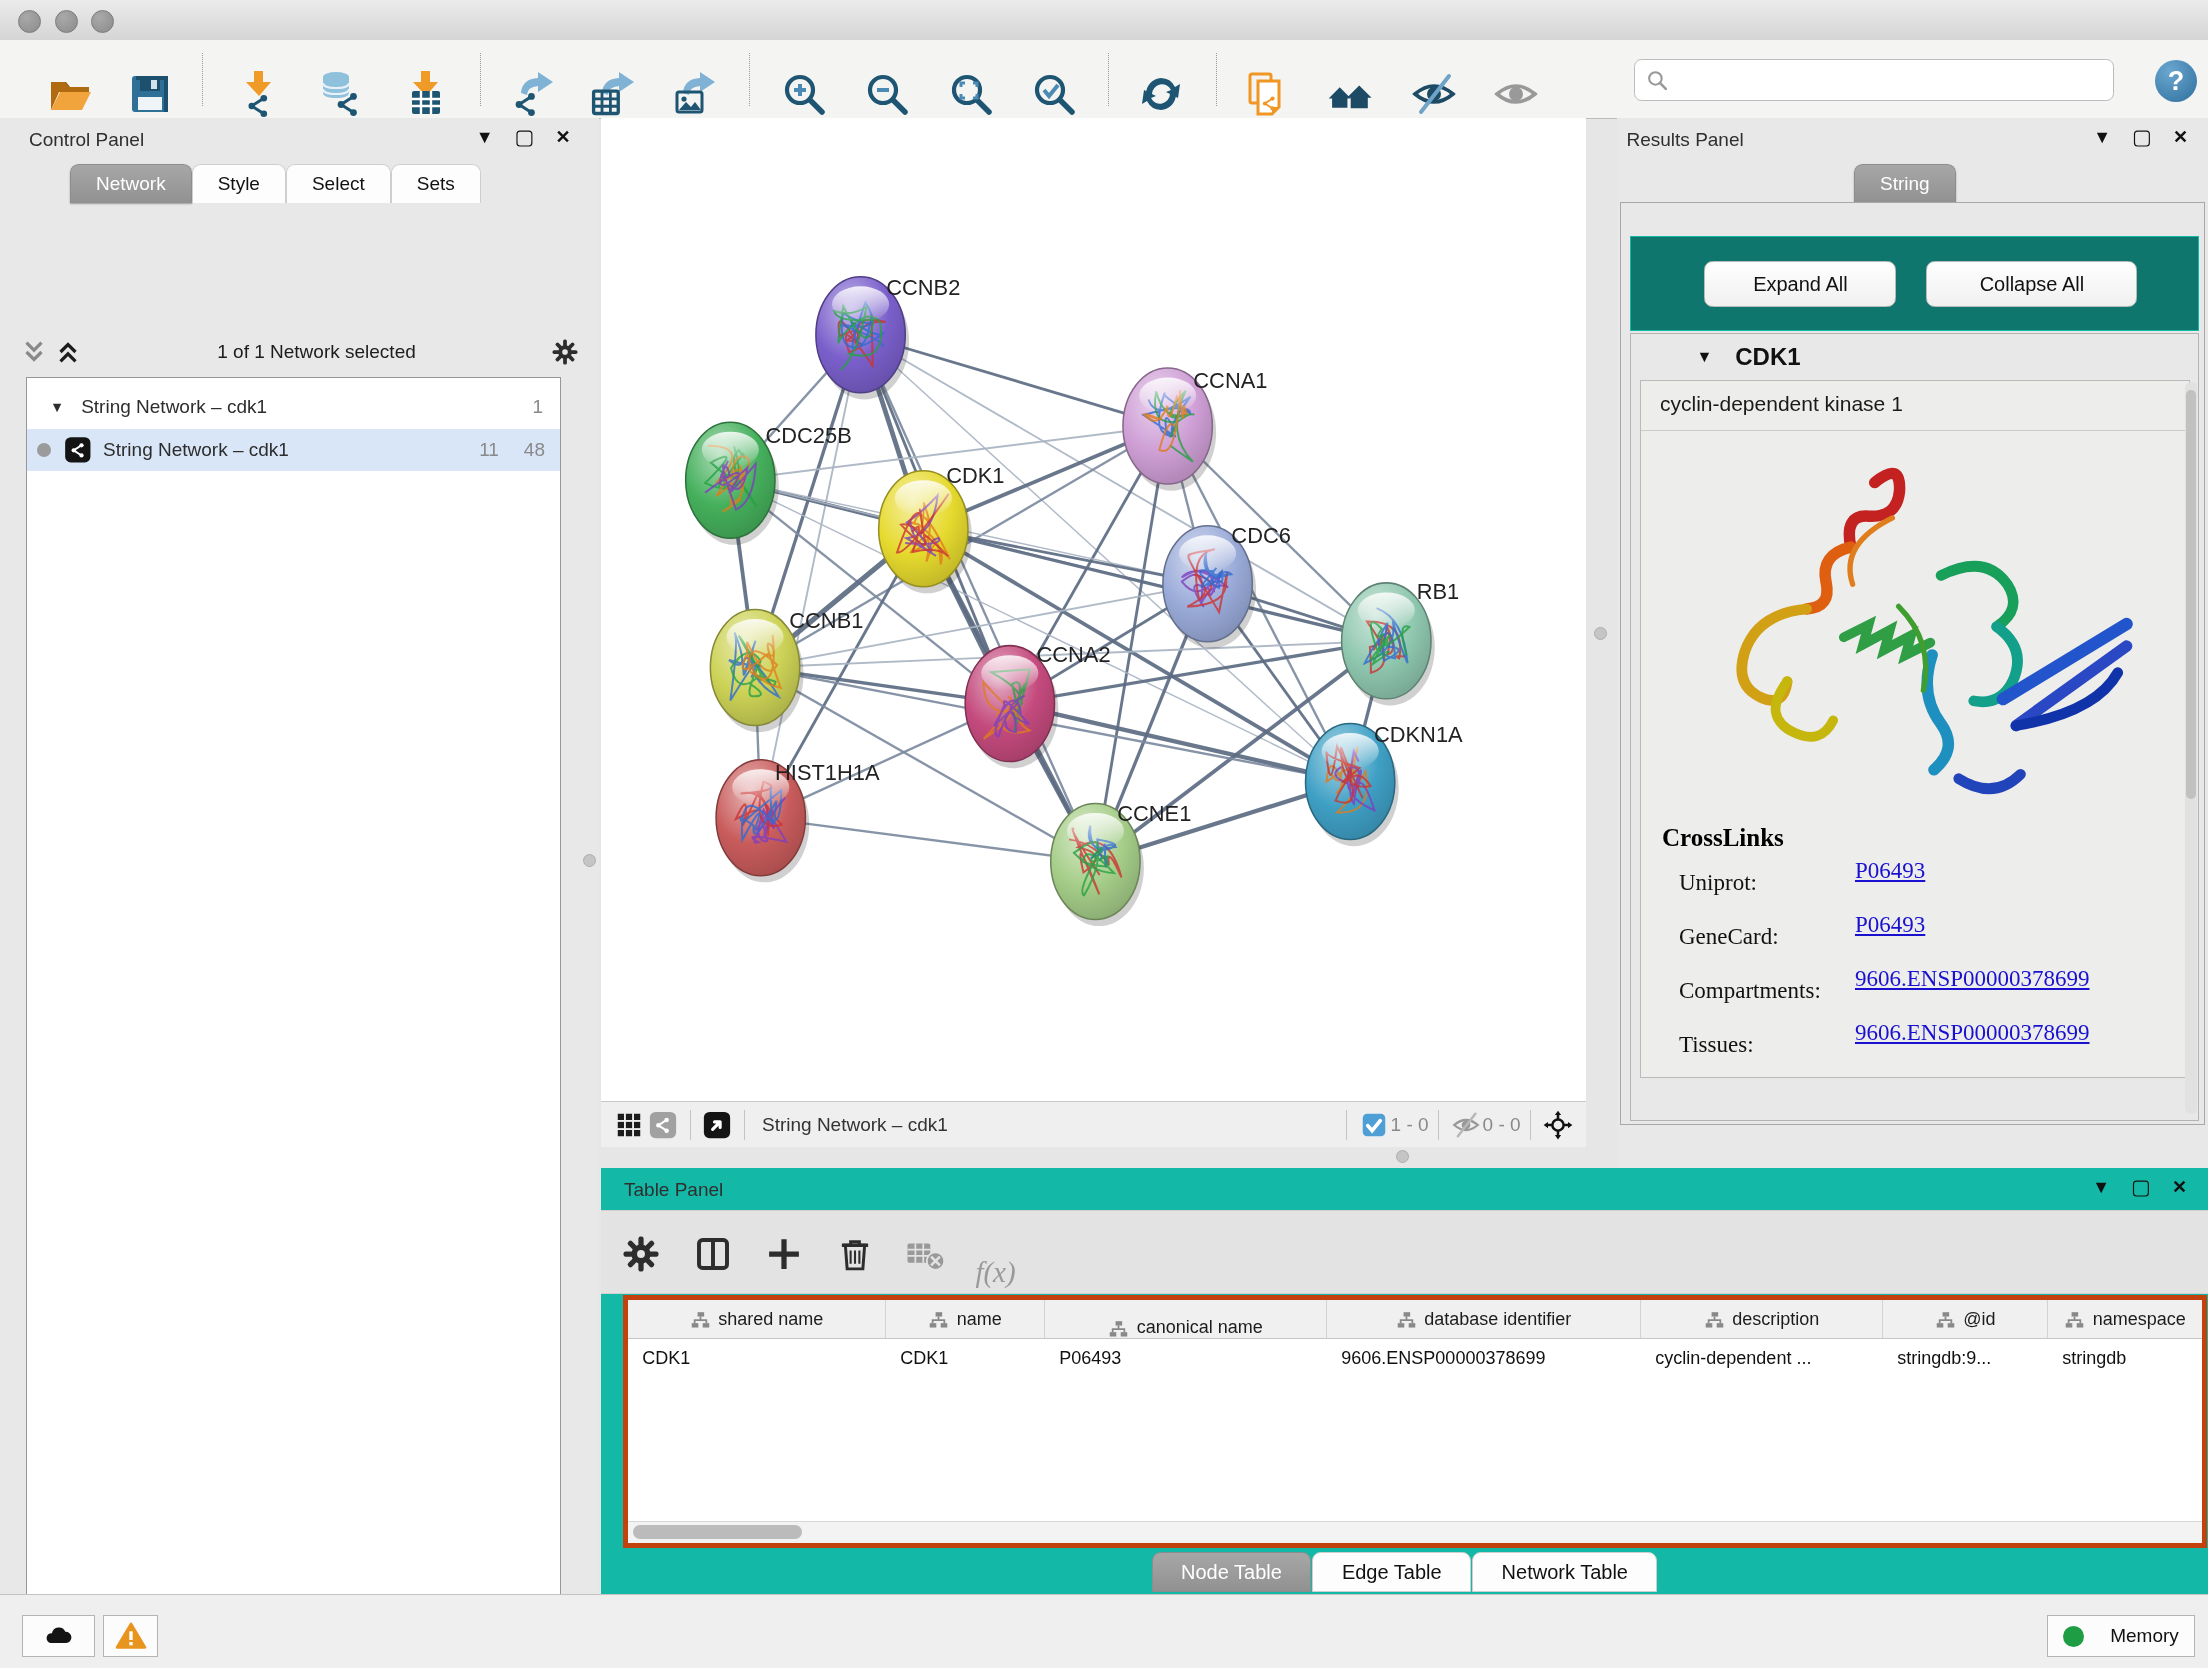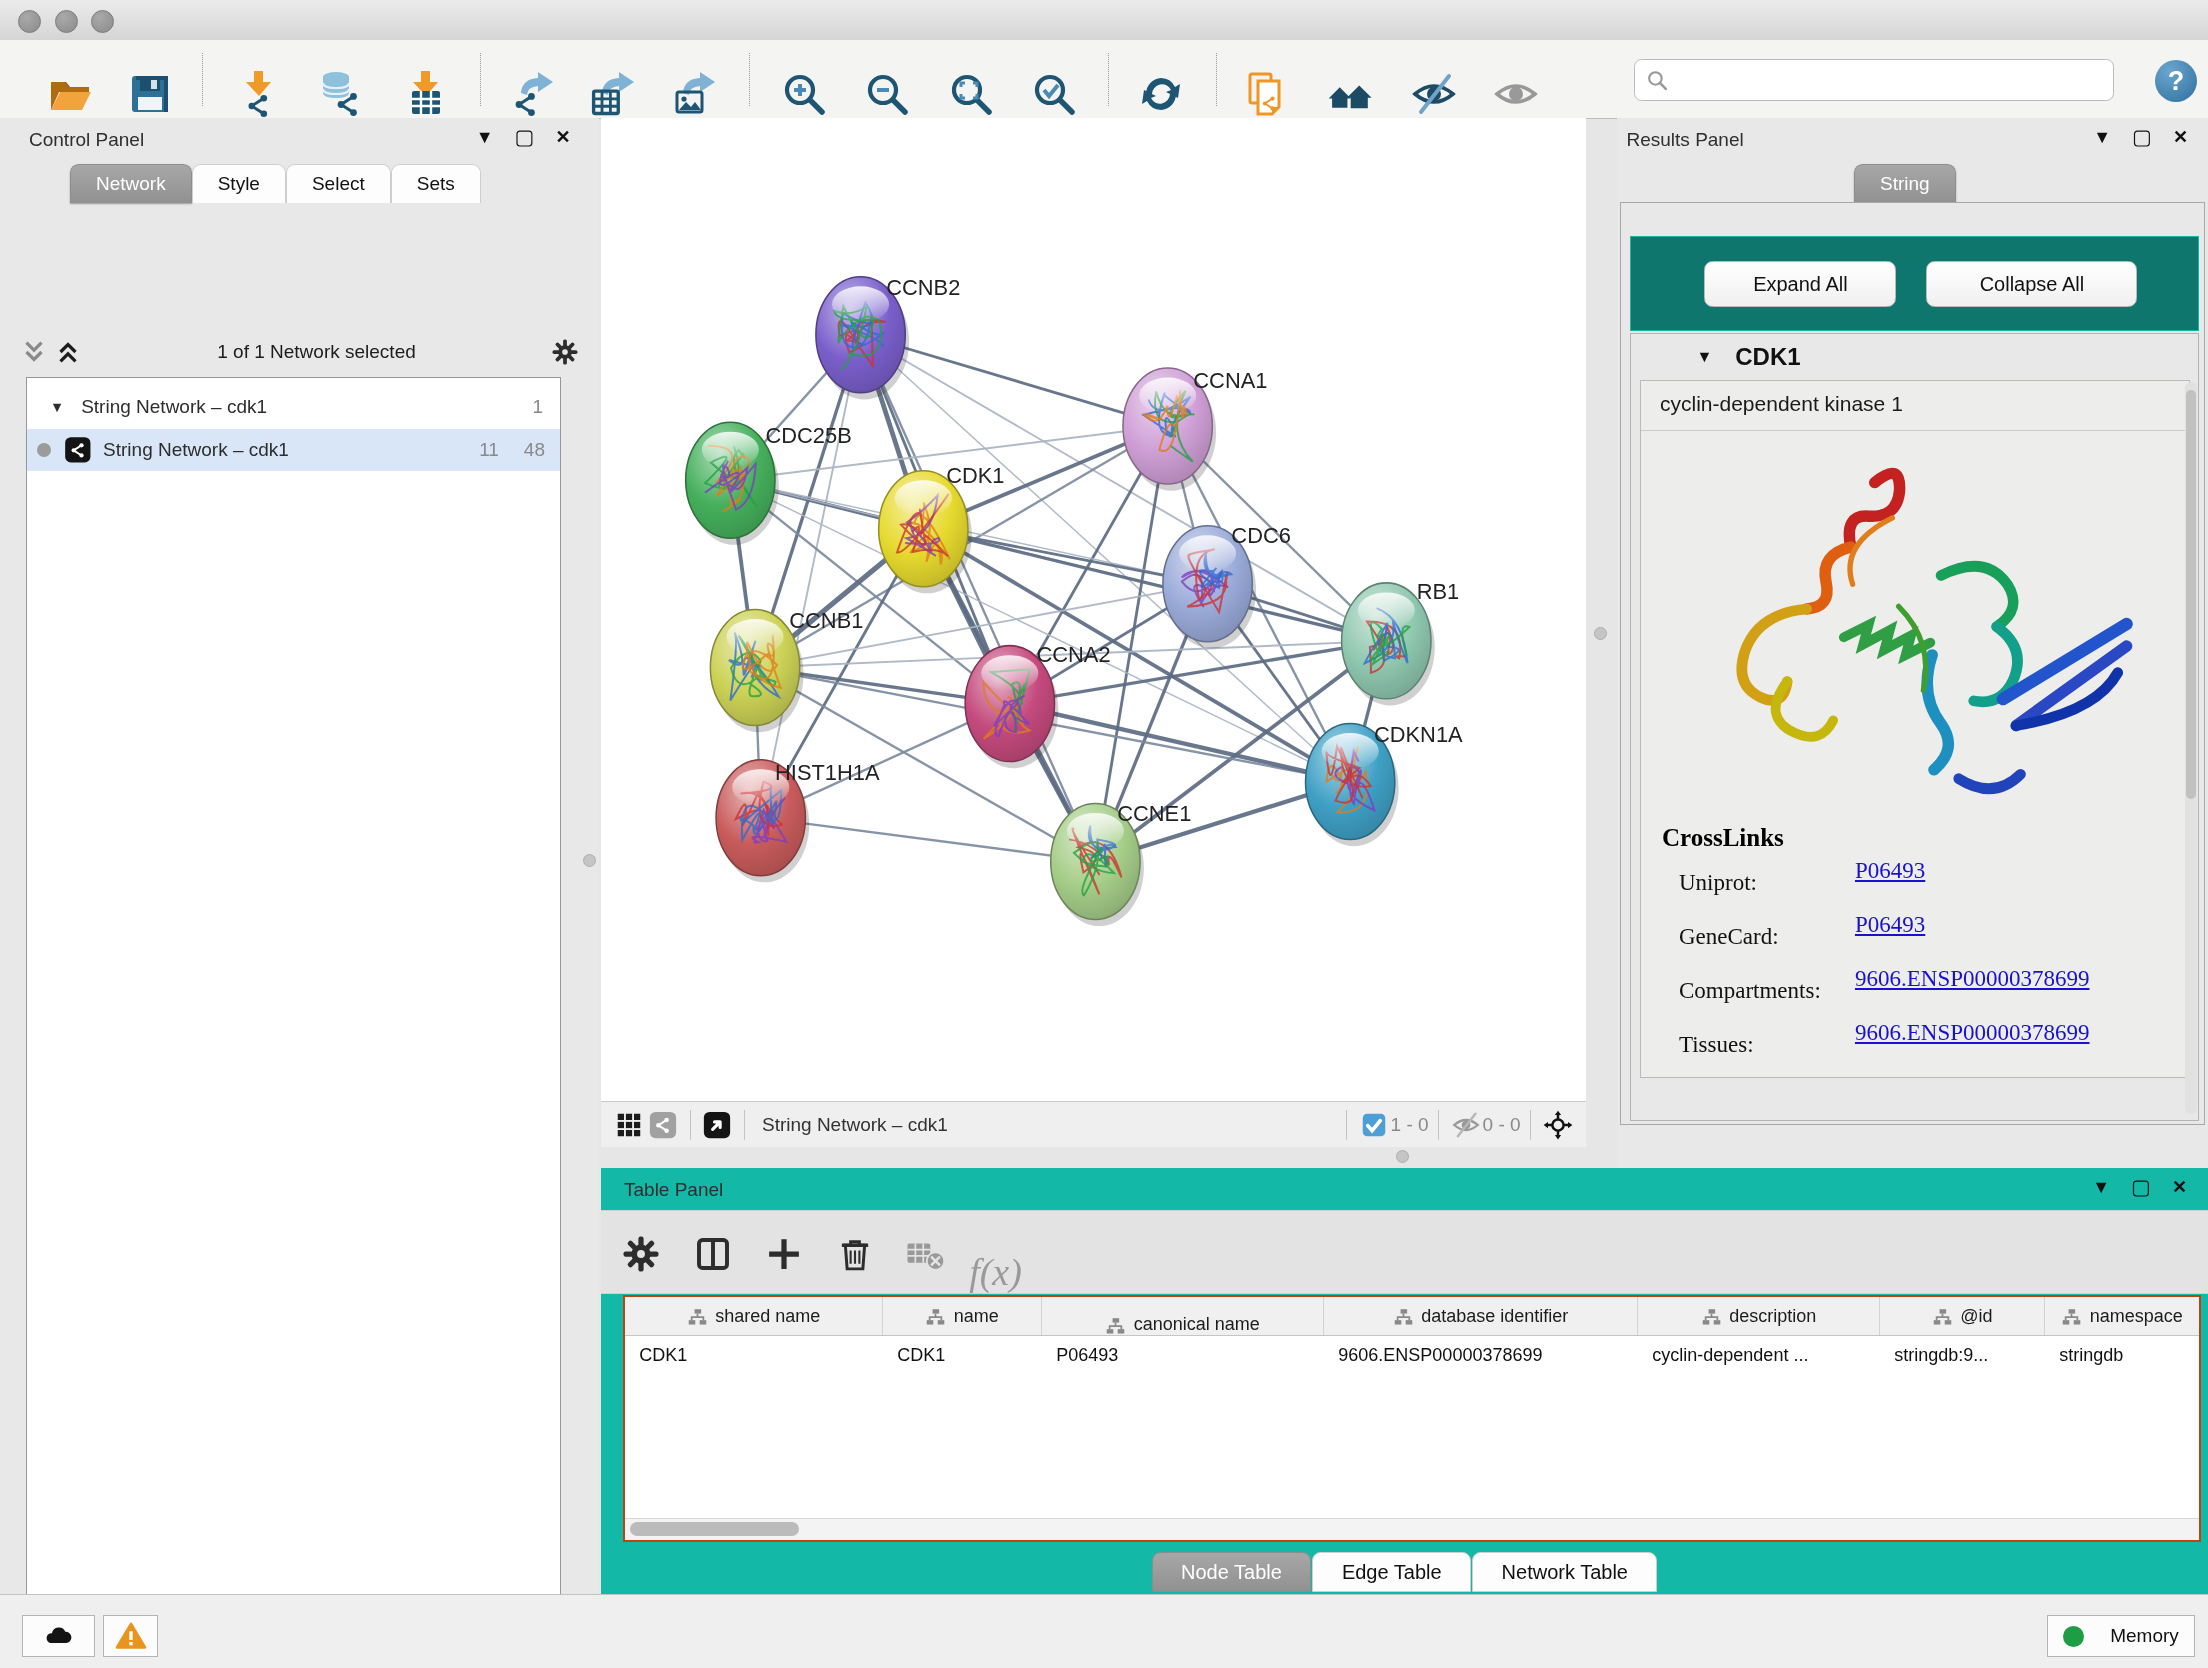--- a/index.html
+++ b/index.html
@@ -62,22 +62,22 @@
   .xl-row{display:flex;margin:0 0 16px 38px;font-size:23px;color:#111;}
   .xl-row .lab{width:176px;margin-top:12px;}
   .xl-row a{color:#1910d0;text-decoration:underline;}
   .rp-scroll{position:absolute;right:1.9px;top:48px;width:11.4px;height:732px;background:#e2e1e1;border-radius:5.7px;}
   .rp-thumb{position:absolute;left:1px;top:7.6px;width:9.5px;height:409px;background:#c2c1c1;border-radius:4.8px;}
   
   .table-panel{position:absolute;left:601px;top:1168px;width:1607px;height:426px;background:#14b8a6;}
   .tp-toolbar{position:absolute;left:0;top:42px;width:100%;height:82px;background:#e4e3e3;border-top:1px solid #d2d1d1;border-bottom:1px solid #d2d1d1;}
   .tpi{position:absolute;top:17px;width:51px;height:51px;display:flex;align-items:center;justify-content:center;}
   .tpi svg{width:42px;height:42px;}
-  .fx{font-family:"Liberation Serif",serif;font-style:italic;font-size:38px;color:#9a9999;margin-top:37px;}
-  .tbl{position:absolute;left:22px;top:127px;width:1574px;height:243px;background:#fff;border:2px solid #c2410c;overflow:hidden;}
+  .fx{font-family:"Liberation Serif",serif;font-style:italic;font-size:29px;color:#9a9999;margin-top:37px;}
+  .tbl{position:absolute;left:22px;top:127px;width:1574px;height:243px;background:#fff;border:5px solid #c2410c;overflow:hidden;}
   .tbl-head{position:absolute;left:0;top:0;height:38px;display:flex;background:#f1f0f0;border-bottom:1.9px solid #c7c6c6;}
   .th{display:flex;align-items:center;justify-content:center;gap:7.6px;font-size:18px;color:#1c1c1c;
       border-right:1px solid #d4d3d3;box-sizing:border-box;overflow:hidden;white-space:nowrap;}
   .tbl-row{position:absolute;left:0;top:40px;height:36px;display:flex;}
   .td{font-size:18px;color:#111;padding-left:14.3px;display:flex;align-items:center;box-sizing:border-box;overflow:hidden;white-space:nowrap;}
   .hscroll{position:absolute;left:0;bottom:0;width:100%;height:21px;background:#f4f3f3;border-top:1px solid #d8d7d7;}
   .hthumb{position:absolute;left:4.8px;top:2.9px;width:169px;height:14.3px;background:#bcbbbb;border-radius:7.6px;}
   .tp-tabs{position:absolute;left:0;top:384px;width:100%;display:flex;justify-content:center;gap:1px;}
   .tp-tab{height:38px;padding:0 28.5px;display:flex;align-items:center;font-size:20px;background:#fdfdfd;
     border:1px solid #cfcecd;border-radius:8.6px 8.6px 0 0;color:#111;}

